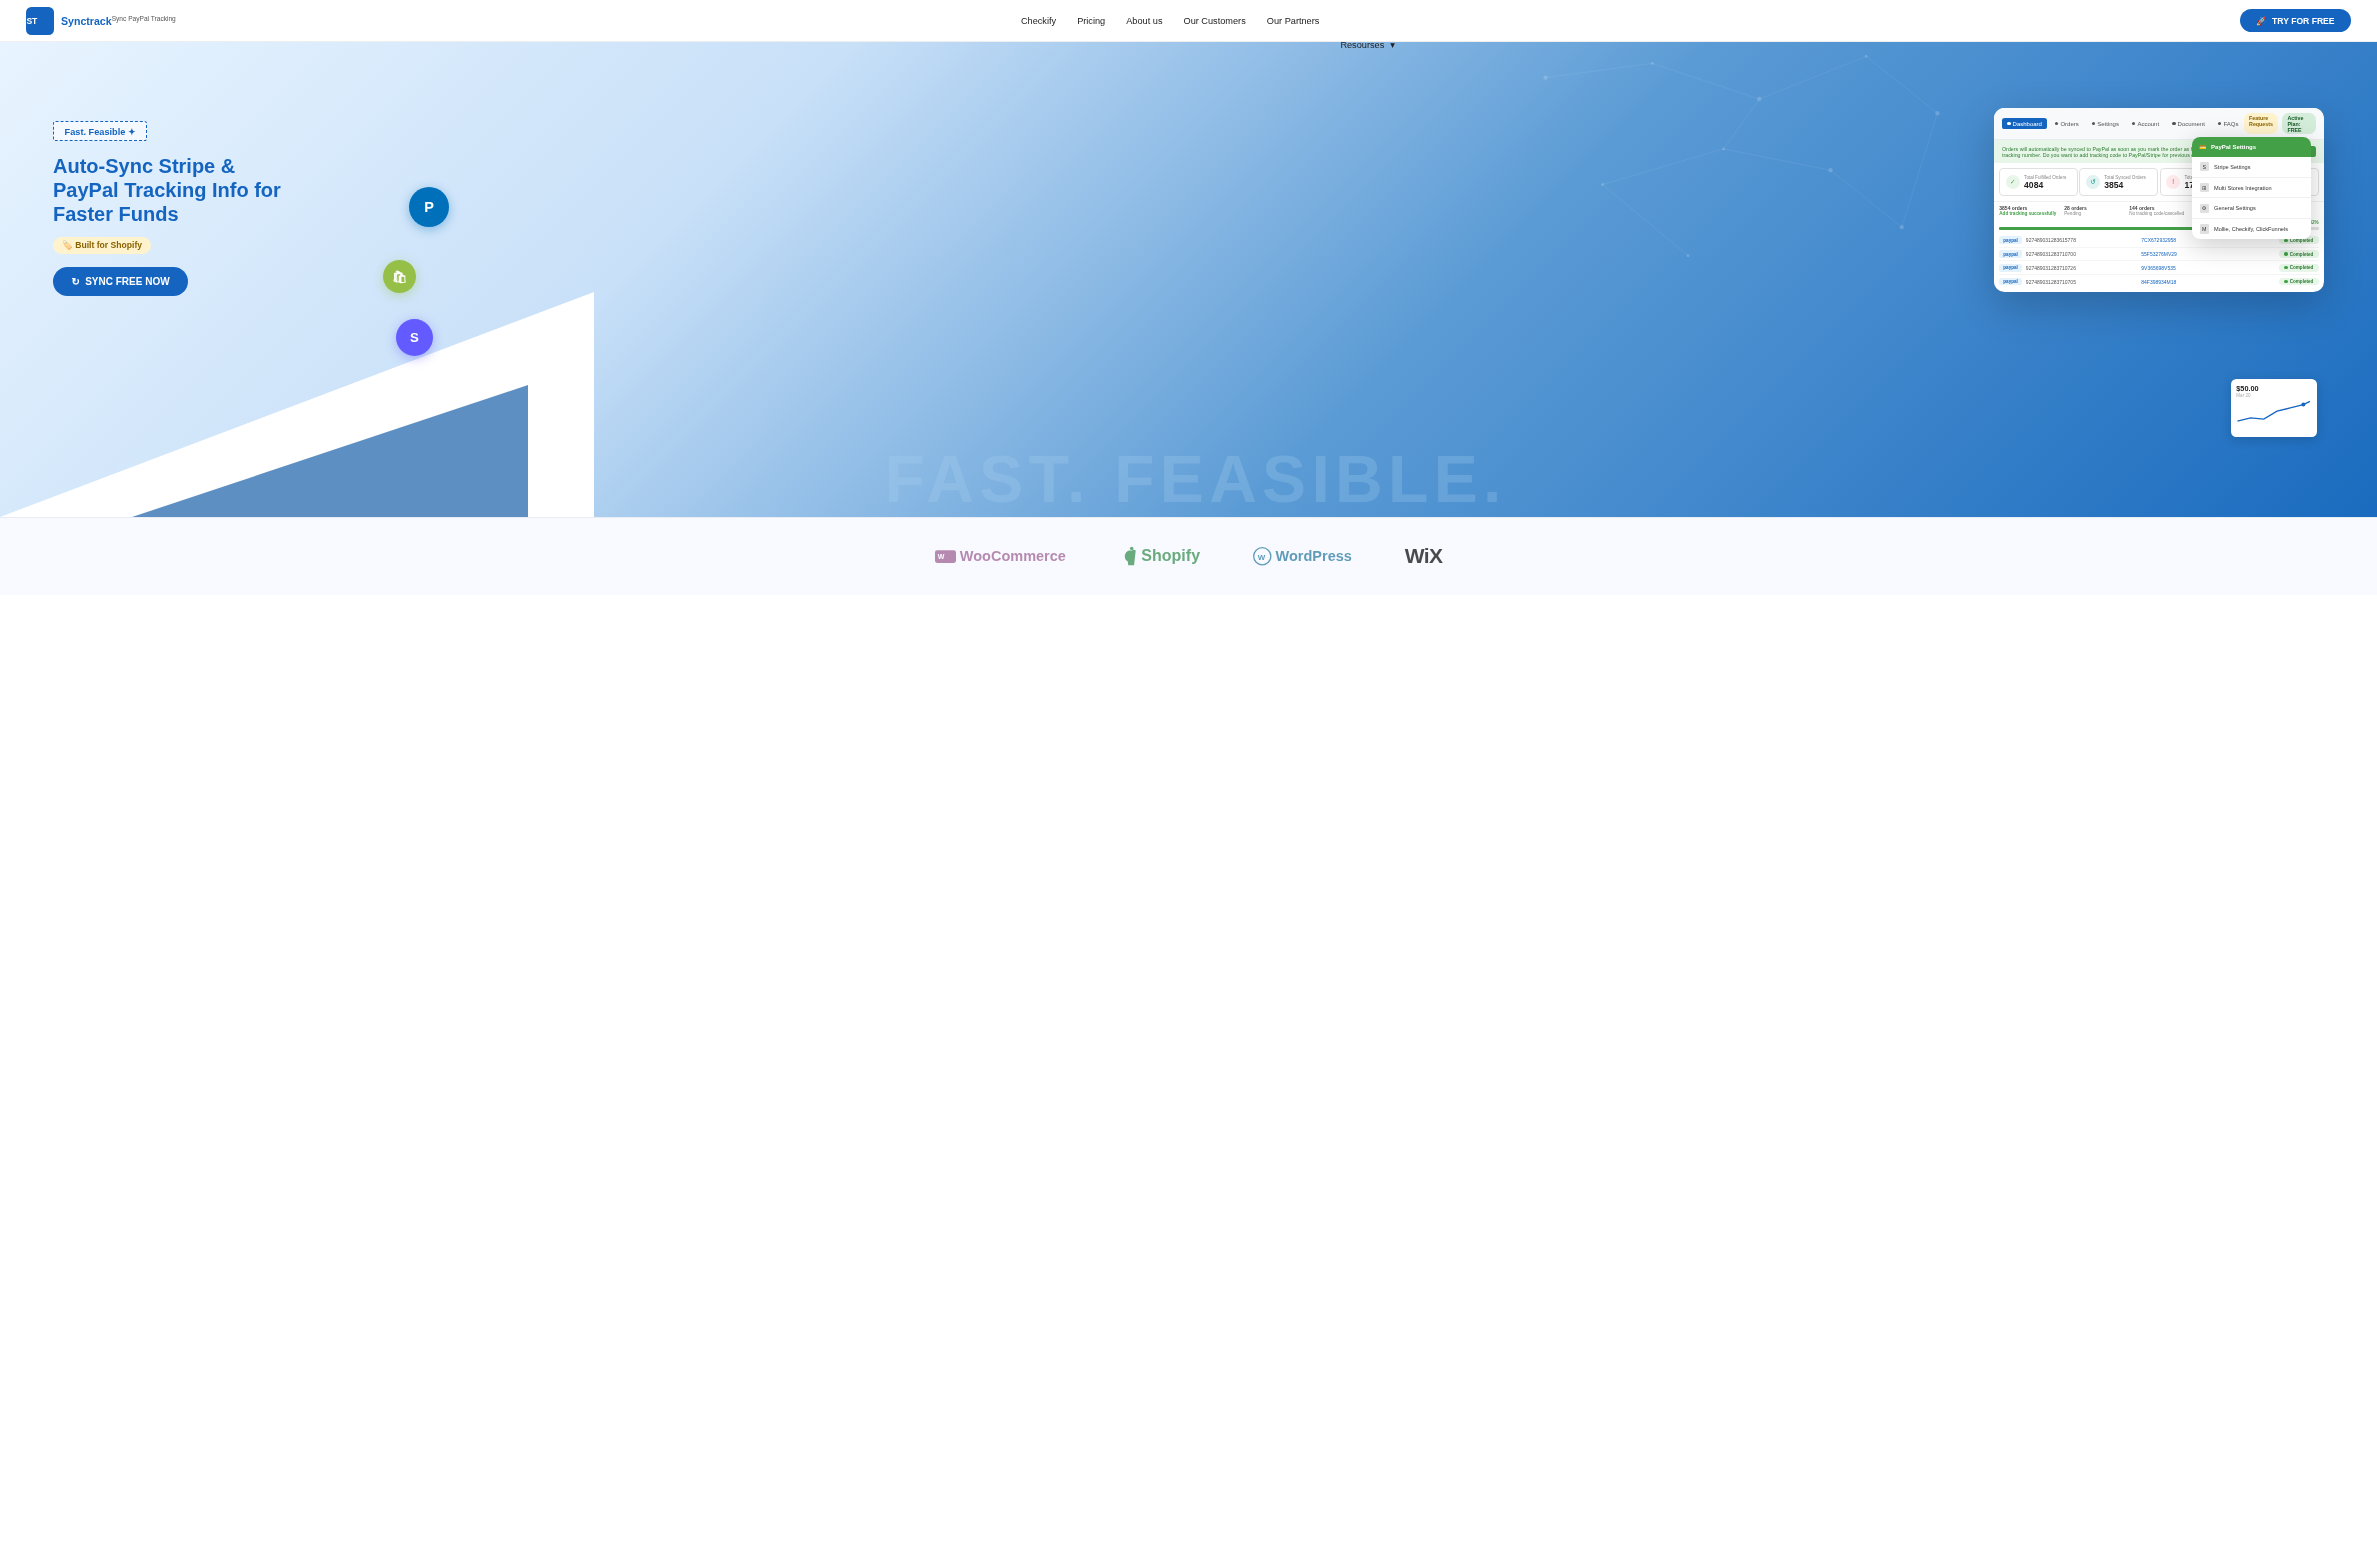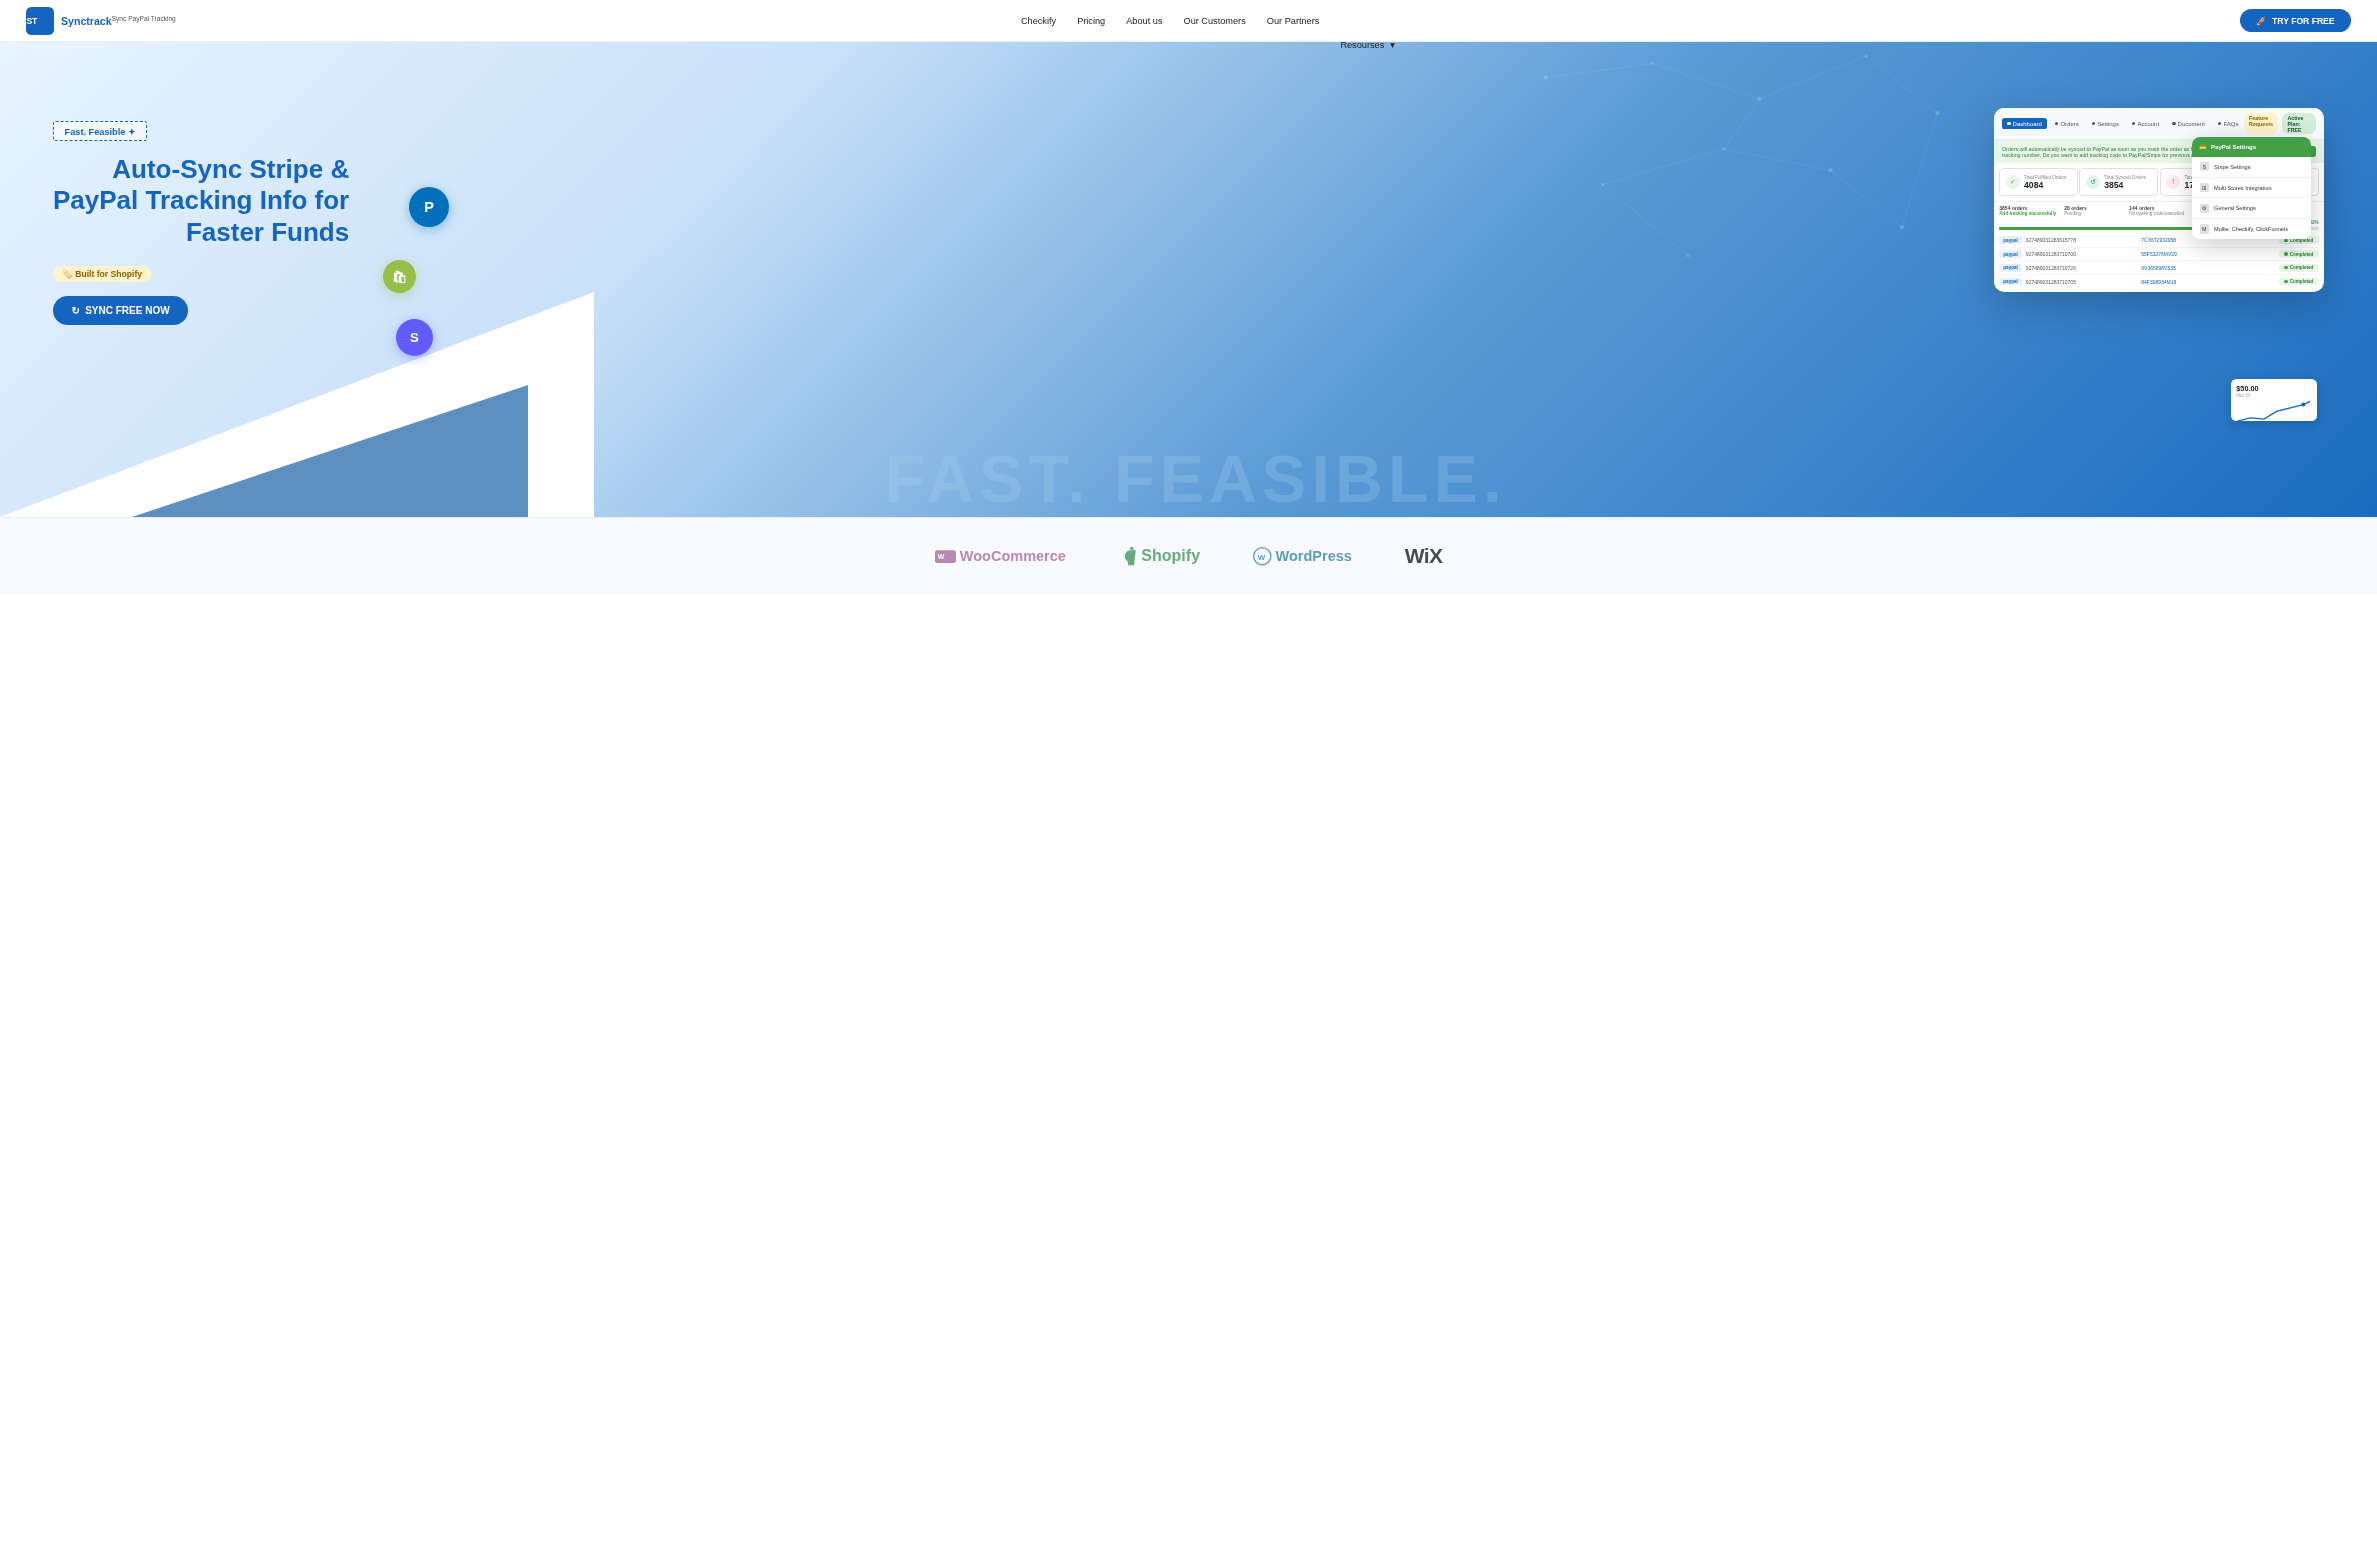--- a/index.html
+++ b/index.html
@@ -61,21 +61,21 @@
       position: relative; z-index: 10;
       display: flex; align-items: flex-start; justify-content: space-between;
       padding: 53px 40px 26.4px 53px; gap: 42px;
     }
     .hero-left { max-width: 343px; padding-top: 26.4px; }
     .fast-feasible-badge {
       display: inline-block; border: 1.3px dashed #1565c0; color: #1565c0;
       padding: 3.3px 10.6px; border-radius: 2.6px; font-size: 9.2px; font-weight: 600;
       margin-bottom: 13.2px; background: rgba(255,255,255,0.6);
     }
-    .hero-title { font-size: 26px; font-weight: 800; color: #111; line-height: 1.2; margin-bottom: 18px; text-align: right; }
+    .hero-title { font-size: 20px; font-weight: 800; color: #111; line-height: 1.2; margin-bottom: 11px; }
     .hero-title span { color: #1565c0; }
     .hero-desc { font-size: 10px; color: #333; line-height: 1.7; margin-bottom: 18.5px; max-width: 304px; }
     .built-badge {
       display: inline-flex; align-items: center; gap: 4px;
       background: #fff3cd; color: #8a6200; border-radius: 13.2px;
       padding: 3.3px 9.2px; font-size: 8.6px; font-weight: 600; margin-bottom: 13.2px;
     }
     .sync-btn {
       display: inline-flex; align-items: center; gap: 5.3px;
       background: #1565c0; color: #fff; border: none; border-radius: 18.5px;
@@ -192,21 +192,21 @@
     .sp-item {
       display: flex; align-items: center; gap: 5.3px; padding: 5.3px 8px;
       font-size: 5.6px; color: #333; border-bottom: 0.7px solid #f0f0f0; cursor: pointer;
     }
     .sp-item:last-child { border-bottom: none; }
     .sp-icon { width: 9.2px; height: 9.2px; background: #e0e0e0; border-radius: 1.3px; display: flex; align-items: center; justify-content: center; font-size: 5.3px; }
 
     
     .mini-chart {
       position: absolute; right: 20px; top: 284px;
-      width: 86px; height: 42px; background: #fff; border-radius: 5.3px;
+      width: 86px; height: 58px; background: #fff; border-radius: 5.3px;
       box-shadow: 0 2.6px 10.6px rgba(0,0,0,0.15); padding: 5.3px; z-index: 22;
     }
     .chart-amount { font-size: 7.3px; font-weight: 700; color: #222; }
     .chart-date { font-size: 4.6px; color: #aaa; }
 
     
     .logos-section {
       background: #f8faff; padding: 26.4px 53px; display: flex;
       align-items: center; justify-content: center; gap: 53px;
       border-top: 0.7px solid #e8edf5;

